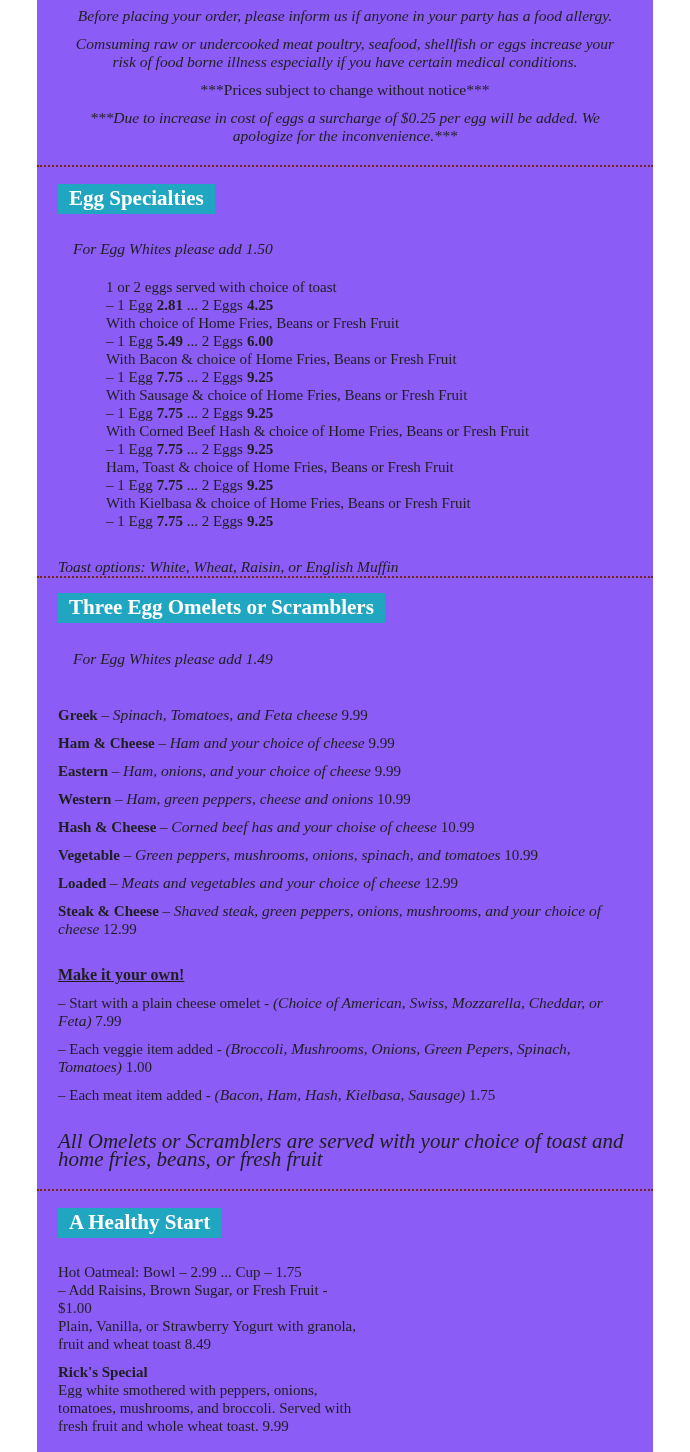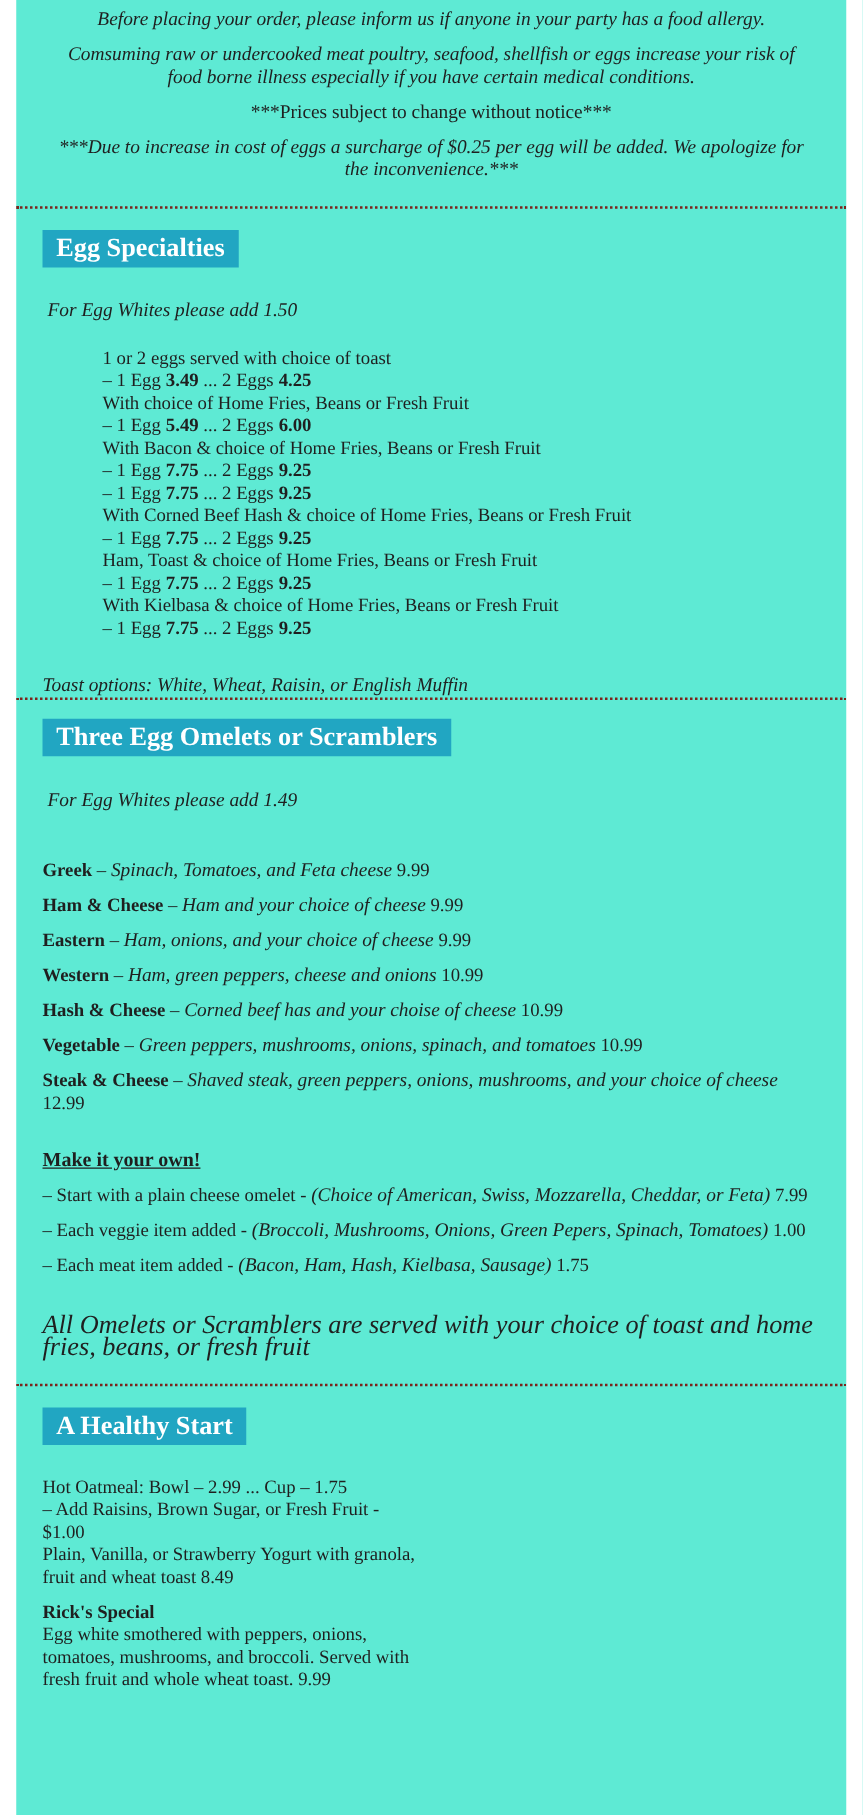--- a/index.html
+++ b/index.html
@@ -3,23 +3,23 @@
 <meta charset="utf-8">
 <style>
   html, body {
     margin: 0;
     padding: 0;
     background: #ffffff;
     font-family: "Liberation Serif", "DejaVu Serif", serif;
     color: #1f1f1f;
   }
   .page {
-    width: 664px;
+    width: 616px;
     margin: 0 auto;
-    background: #5eead4;
+    background: #8b5cf6;
     height: 1452px;
     overflow: hidden;
     box-sizing: border-box;
   }
   
   .notices {
     text-align: center;
     padding: 7px 28px 10px;
     font-size: 15.5px;
   }
@@ -40,21 +40,21 @@
     font-size: 21px;
     font-weight: bold;
     line-height: 25px;
     padding: 2px 11px 3px;
     margin: 17px 0 0 21px;
   }
   .sec-body { padding: 0 21px; font-size: 15px; }
   .subnote {
     font-style: italic;
     font-size: 15.5px;
-    margin: 26px 4px 0;
+    margin: 26px 15px 0;
     line-height: 18px;
   }
   
   .egg-list {
     margin: 20px 0 0 48px;
     line-height: 18px;
   }
   .egg-list .price b { padding-left: 4px; }
   .egg-list .price b.second { padding-left: 4px; }
   
@@ -107,25 +107,26 @@
   </section>
 
   <hr class="divider">
 
   <section>
     <h2 class="sec-title">Egg Specialties</h2>
     <div class="sec-body">
       <p class="subnote">For Egg Whites please add 1.50</p>
       <div class="egg-list">
           <div>1 or 2 eggs served with choice of toast</div>
-          <div class="price"><span>– 1 Egg</span><b>3.49</b><span> ... 2 Eggs</span><b class="second">4.25</b></div>
+          <div class="price"><span>– 1 Egg</span><b>2.81</b><span> ... 2 Eggs</span><b class="second">4.25</b></div>
           <div>With choice of Home Fries, Beans or Fresh Fruit</div>
           <div class="price"><span>– 1 Egg</span><b>5.49</b><span> ... 2 Eggs</span><b class="second">6.00</b></div>
           <div>With Bacon &amp; choice of Home Fries, Beans or Fresh Fruit</div>
           <div class="price"><span>– 1 Egg</span><b>7.75</b><span> ... 2 Eggs</span><b class="second">9.25</b></div>
+          <div>With Sausage &amp; choice of Home Fries, Beans or Fresh Fruit</div>
           <div class="price"><span>– 1 Egg</span><b>7.75</b><span> ... 2 Eggs</span><b class="second">9.25</b></div>
           <div>With Corned Beef Hash &amp; choice of Home Fries, Beans or Fresh Fruit</div>
           <div class="price"><span>– 1 Egg</span><b>7.75</b><span> ... 2 Eggs</span><b class="second">9.25</b></div>
           <div>Ham, Toast &amp; choice of Home Fries, Beans or Fresh Fruit</div>
           <div class="price"><span>– 1 Egg</span><b>7.75</b><span> ... 2 Eggs</span><b class="second">9.25</b></div>
           <div>With Kielbasa &amp; choice of Home Fries, Beans or Fresh Fruit</div>
           <div class="price"><span>– 1 Egg</span><b>7.75</b><span> ... 2 Eggs</span><b class="second">9.25</b></div>
         </div>
       <p class="note-line" style="margin-top:28px;">Toast options: White, Wheat, Raisin, or English Muffin</p>
     </div>
@@ -137,20 +138,21 @@
     <h2 class="sec-title" style="margin-top:15px;">Three Egg Omelets or Scramblers</h2>
     <div class="sec-body">
       <p class="subnote" style="margin-top:27px;">For Egg Whites please add 1.49</p>
       <div class="omelet-items">
           <p><b>Greek</b><span> – </span><i>Spinach, Tomatoes, and Feta cheese</i><span> 9.99</span></p>
           <p><b>Ham &amp; Cheese</b><span> – </span><i>Ham and your choice of cheese</i><span> 9.99</span></p>
           <p><b>Eastern</b><span> – </span><i>Ham, onions, and your choice of cheese</i><span> 9.99</span></p>
           <p><b>Western</b><span> – </span><i>Ham, green peppers, cheese and onions</i><span> 10.99</span></p>
           <p><b>Hash &amp; Cheese</b><span> – </span><i>Corned beef has and your choise of cheese</i><span> 10.99</span></p>
           <p><b>Vegetable</b><span> – </span><i>Green peppers, mushrooms, onions, spinach, and tomatoes</i><span> 10.99</span></p>
+          <p><b>Loaded</b><span> – </span><i>Meats and vegetables and your choice of cheese</i><span> 12.99</span></p>
           <p><b>Steak &amp; Cheese</b><span> – </span><i>Shaved steak, green peppers, onions, mushrooms, and your choice of cheese</i><span> 12.99</span></p>
         </div>
       <p class="myo-heading">Make it your own!</p>
       <div class="myo-options">
           <p><span>– Start with a plain cheese omelet - </span><i>(Choice of American, Swiss, Mozzarella, Cheddar, or Feta)</i><span> 7.99</span></p>
           <p><span>– Each veggie item added - </span><i>(Broccoli, Mushrooms, Onions, Green Pepers, Spinach, Tomatoes)</i><span> 1.00</span></p>
           <p><span>– Each meat item added - </span><i>(Bacon, Ham, Hash, Kielbasa, Sausage)</i><span> 1.75</span></p>
         </div>
       <p class="footnote pad-bottom">All Omelets or Scramblers are served with your choice of toast and home fries, beans, or fresh fruit</p>
     </div>

